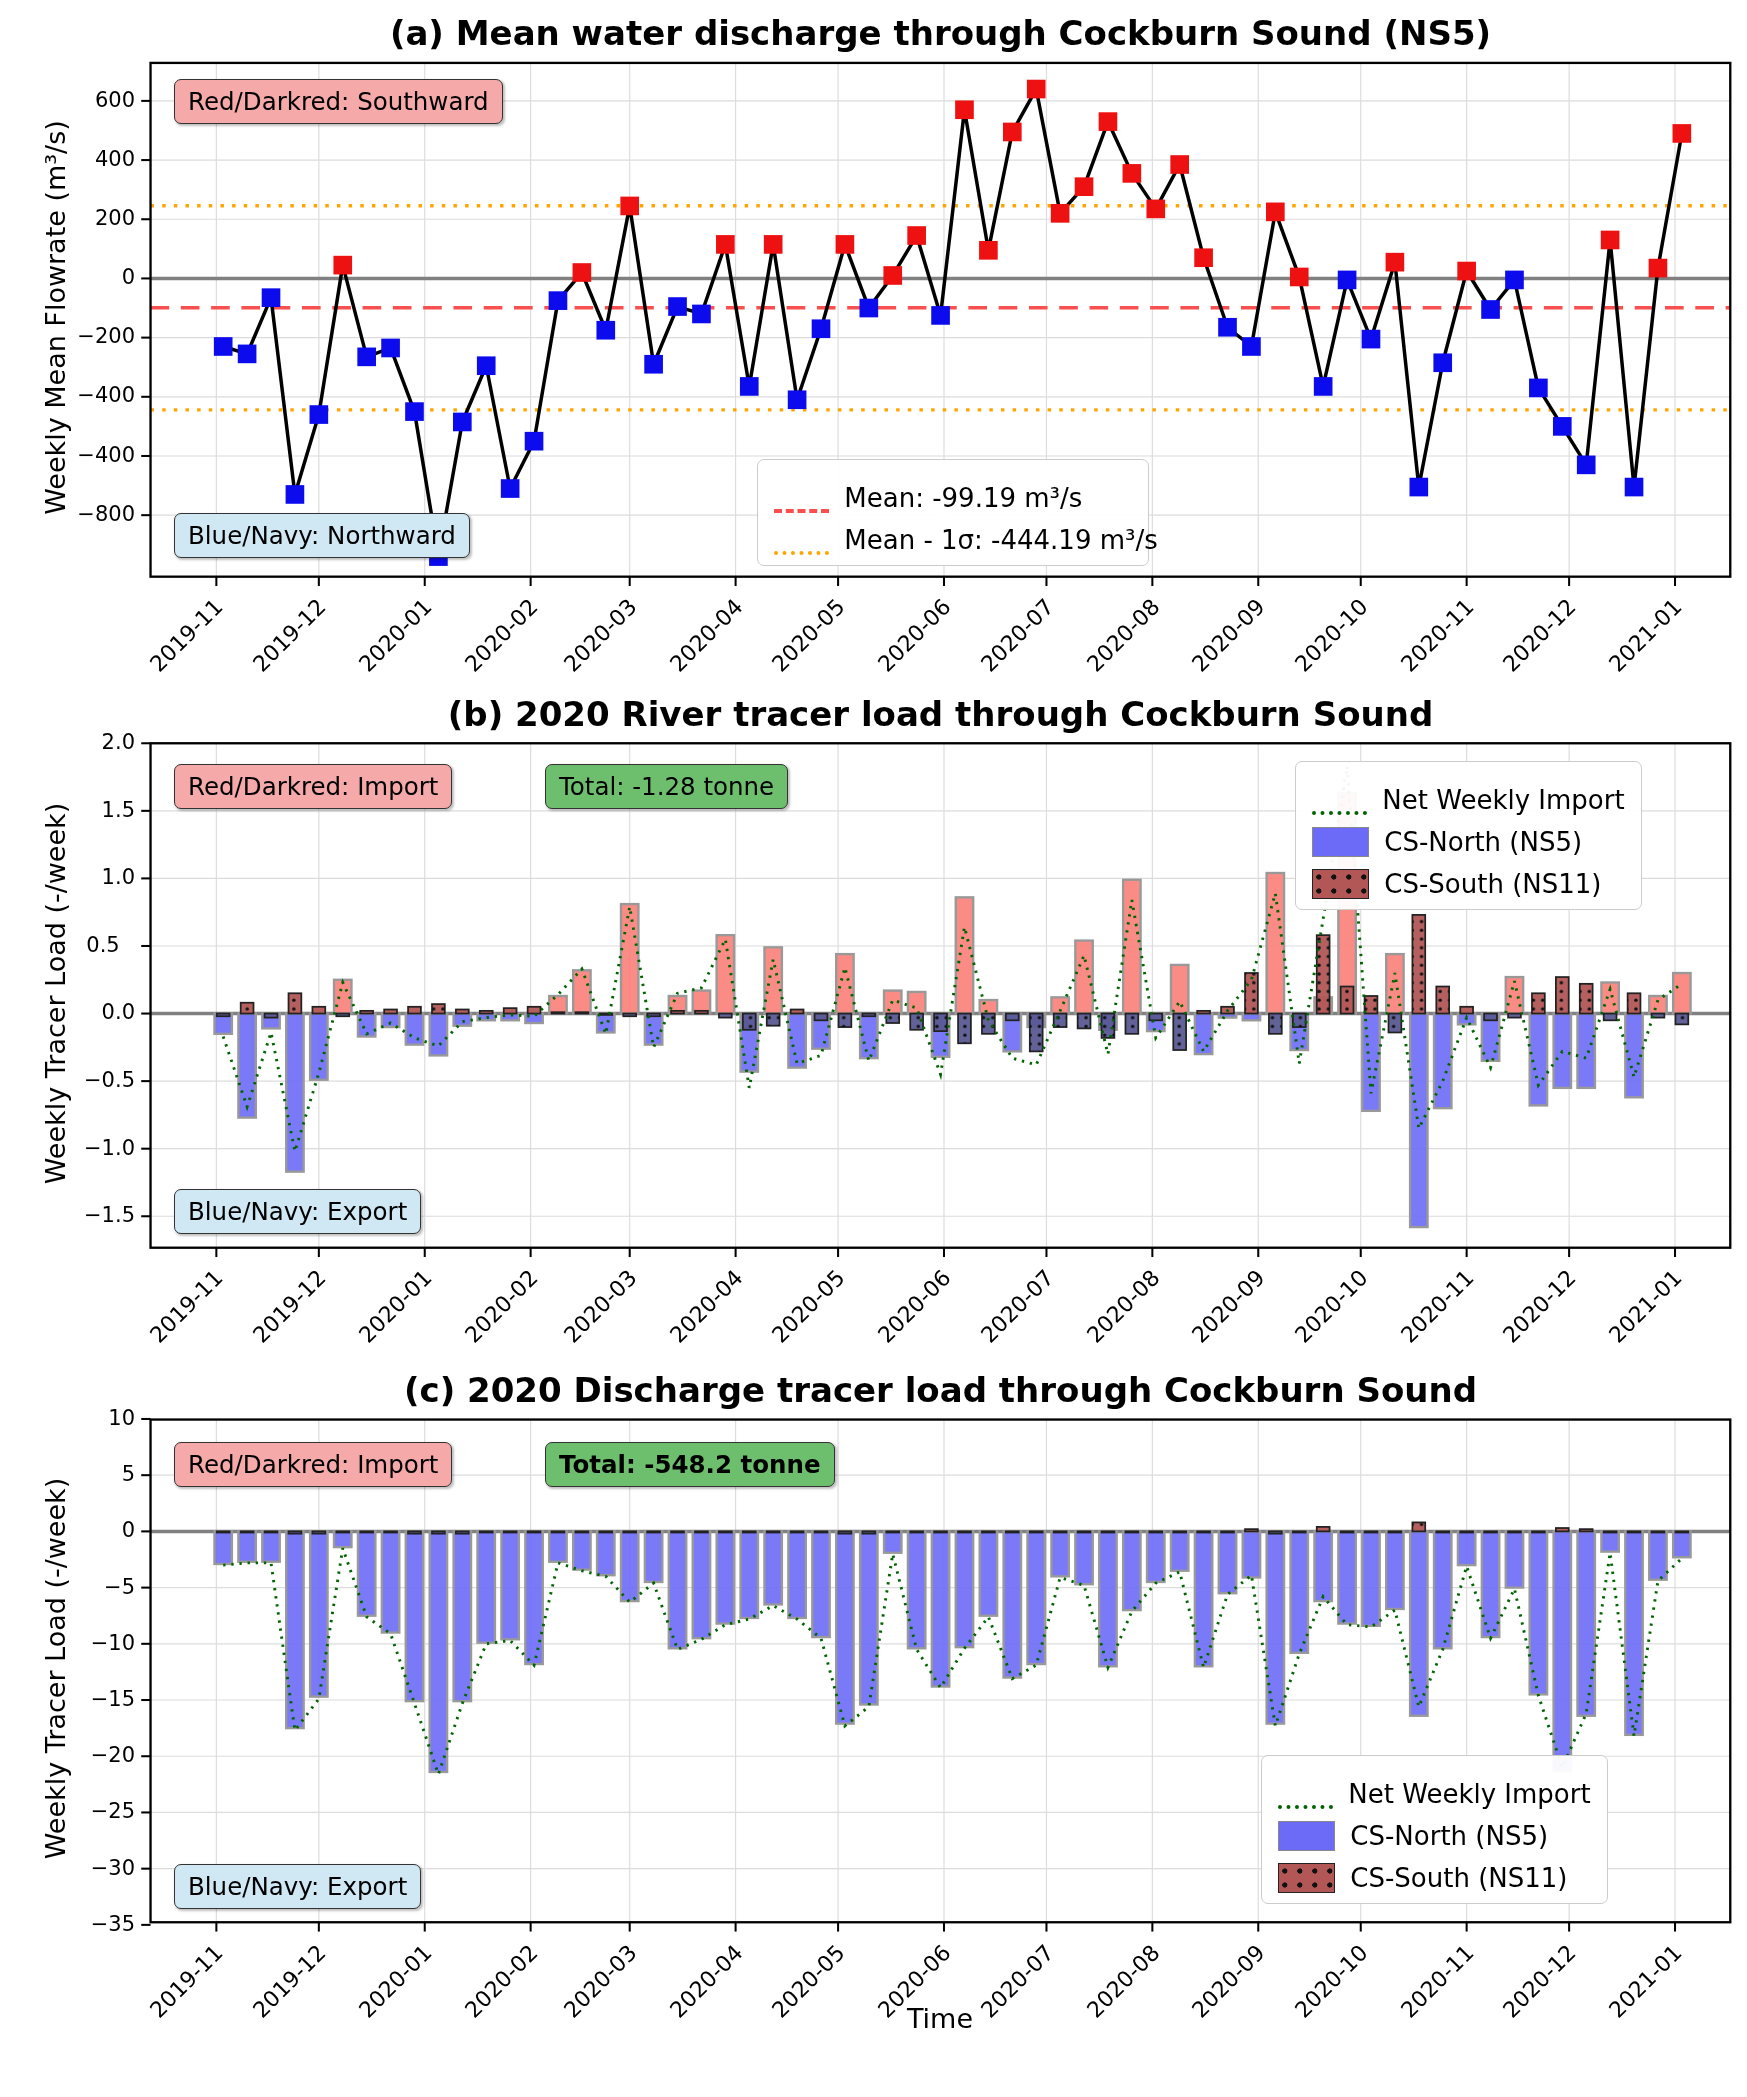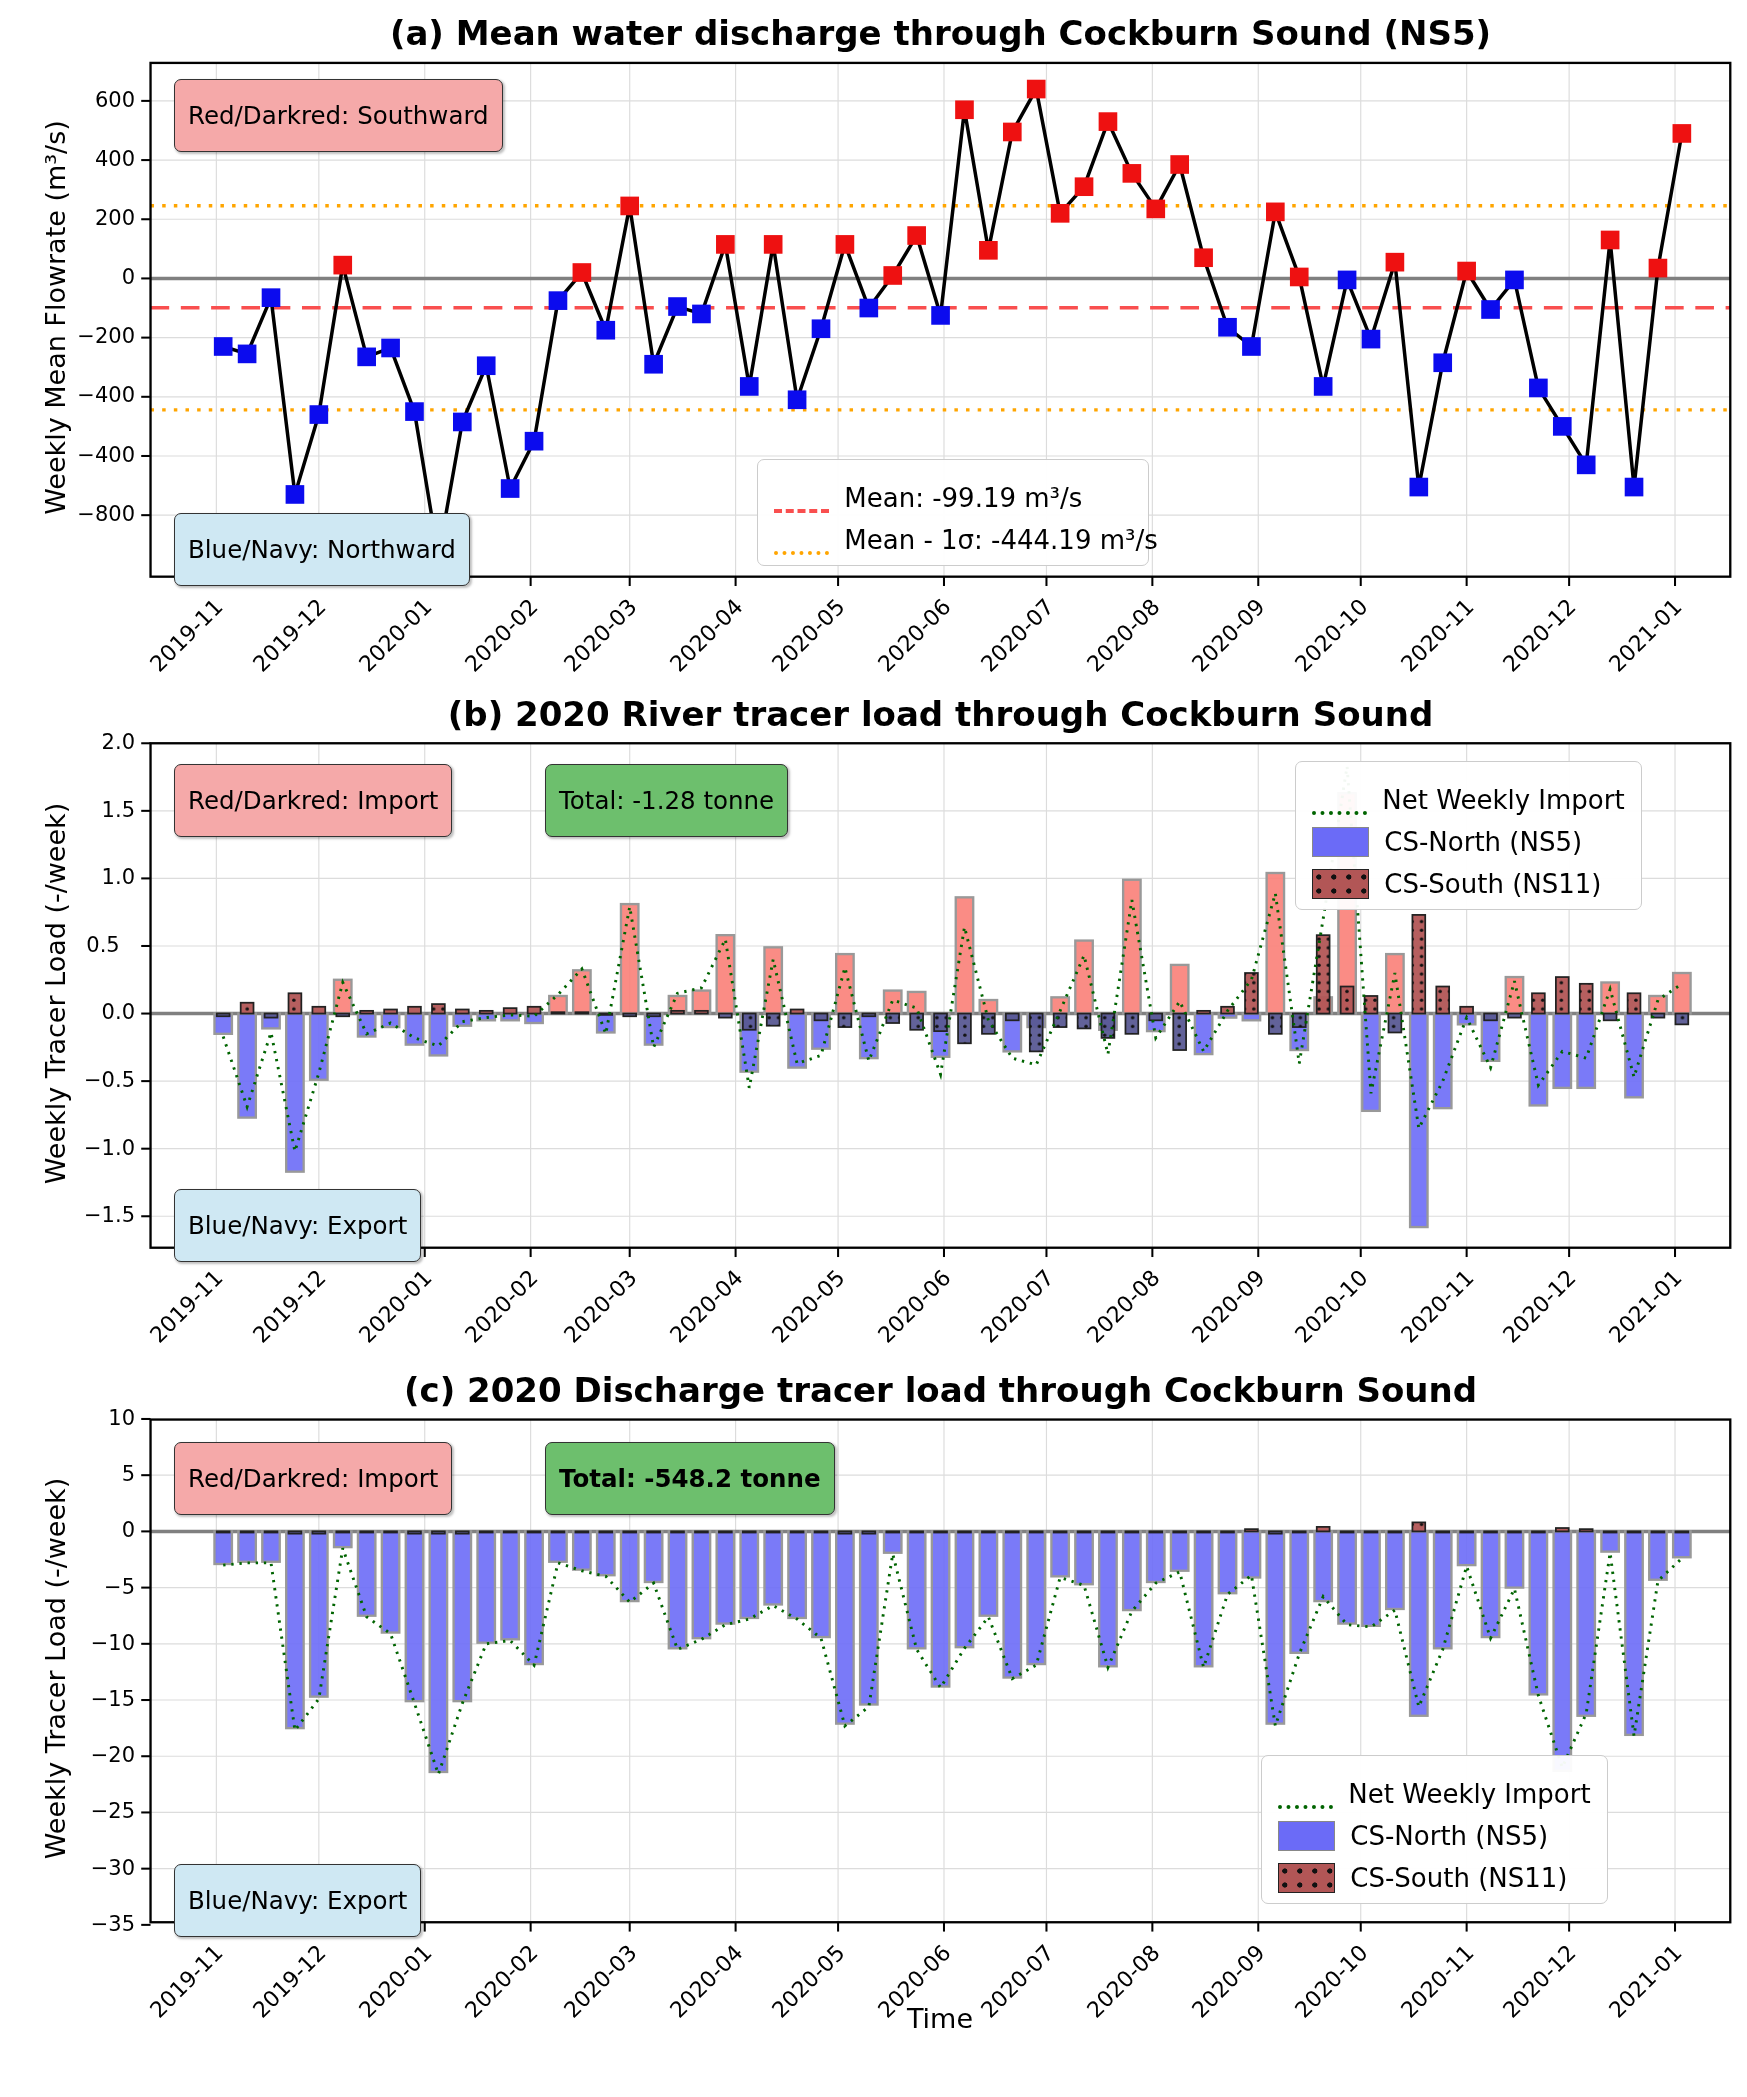--- a/index.html
+++ b/index.html
@@ -6,21 +6,21 @@
   body{width:1748px;height:2097px;position:relative;font-family:"DejaVu Sans",sans-serif;color:#000;}
   .fig{position:absolute;left:0;top:0;width:1748px;height:2097px;background:#fff;overflow:hidden;}
   svg#plot{position:absolute;left:0;top:0;}
   .overlay{position:absolute;left:0;top:0;width:1748px;height:2097px;pointer-events:none;}
   .title{position:absolute;left:0;width:1881px;text-align:center;font-size:34px;font-weight:bold;white-space:nowrap;}
   .t-a{top:13px;} .t-b{top:694px;} .t-c{top:1370px;}
   .ylabel{position:absolute;width:524px;text-align:center;font-size:27px;transform:rotate(-90deg);white-space:nowrap;}
   .yl-a{left:-207px;top:302px;} .yl-b{left:-207px;top:978px;} .yl-c{left:-207px;top:1653px;}
   .xlabel{position:absolute;left:66px;top:2003px;width:1748px;text-align:center;font-size:27px;}
   .watermark{position:absolute;right:76px;top:2013px;font-size:22px;color:#d2d2d2;letter-spacing:0.6px;}
-  .badge{position:absolute;font-size:24.5px;padding:21px 13px;border:1.7px solid #333;border-radius:7px;white-space:nowrap;box-shadow:1.7px 1.7px 2.3px rgba(0,0,0,0.25);}
+  .badge{position:absolute;font-size:24.5px;padding:7px 13px;border:1.7px solid #333;border-radius:7px;white-space:nowrap;box-shadow:1.7px 1.7px 2.3px rgba(0,0,0,0.25);}
   .badge.pink{background:#f5a9a9;} .badge.blue{background:#cfe8f3;} .badge.green{background:#6dbf6d;}
   .legend{position:absolute;background:rgba(255,255,255,0.95);border:1.7px solid #cccccc;border-radius:7px;padding:10.5px 16.3px;}
   .lrow{display:flex;align-items:flex-end;gap:15px;height:42px;font-size:26px;white-space:nowrap;}
   .sw{flex:0 0 auto;}
   .sw-line{width:55px;height:0;}
   .sw-dash-red{border-top:4.1px dashed #f94f4f;}
   .sw-dot-orange{border-top:4.1px dotted #ffa500;}
   .sw-dot-green{border-top:4.1px dotted #006400;}
   .sw-rect{width:55px;height:28px;border:1.7px solid #555;}
   .sw-north{background:#6b6bf7;border-color:#888;}

